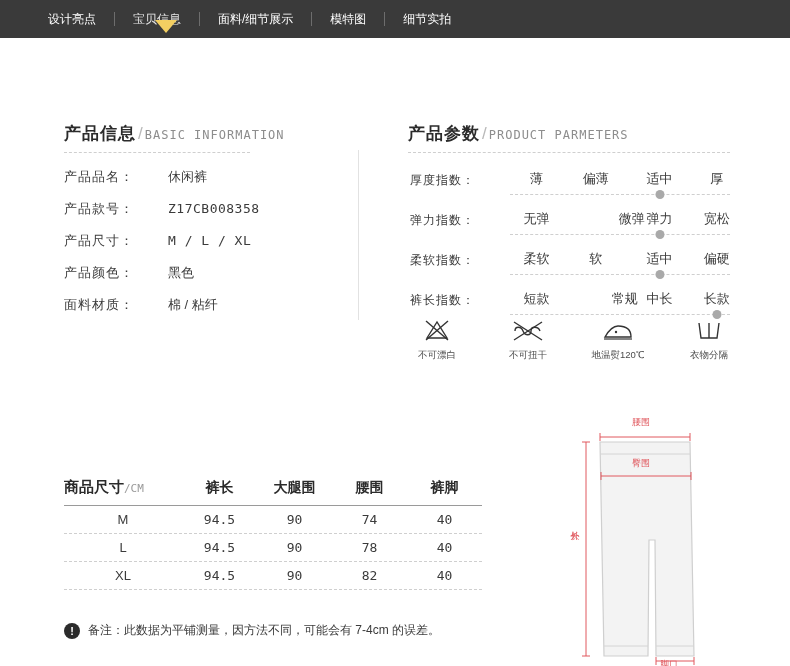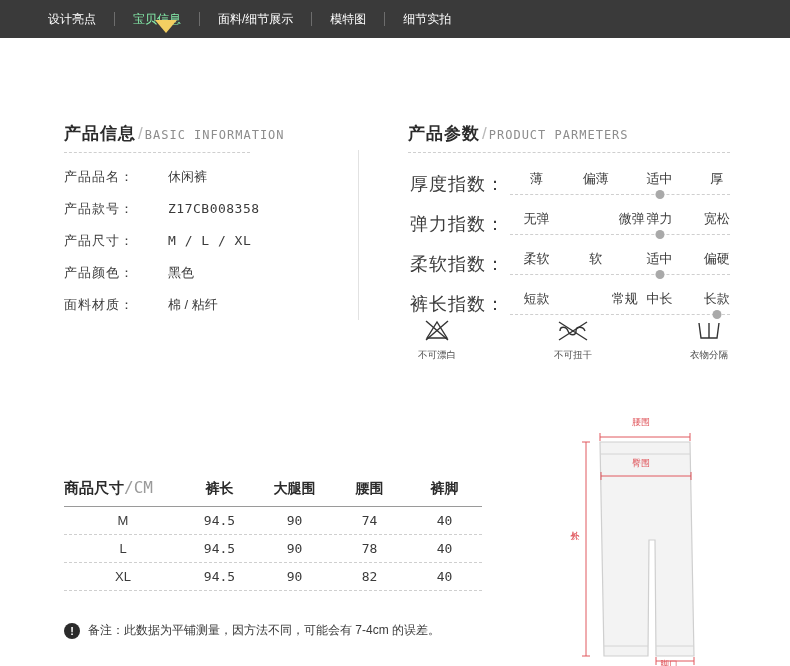--- a/index.html
+++ b/index.html
@@ -22,21 +22,21 @@
   .topnav-inner {
     display:flex; align-items:center; height:38px;
     padding-left: 30px;
   }
   .nav-item {
     color:#ffffff; font-size:12px;
     padding: 0 18px; height:22px; line-height:22px;
     position:relative;
     white-space:nowrap;
   }
-  .nav-item.active { color:#86efac; }
+  .nav-item.active { color:#e5e5e5; }
   .nav-sep {
     width:1px; height:14px; background:#6d6d6d;
   }
   .arrow-marker {
     position:absolute;
     left: 155px; top: 20px;
     width:0;height:0;
     border-left:11px solid transparent;
     border-right:11px solid transparent;
     border-top:13px solid #f3cf62;
@@ -76,21 +76,21 @@
 
   
   .param-row {
     position:absolute;
     left: 410px;
     width: 320px;
     height: 34px;
   }
   .param-label {
     position:absolute; left:0; top:4px;
-    font-size:18px; color:#3b3b3b; letter-spacing:1px;
+    font-size:12px; color:#3b3b3b; letter-spacing:1px;
     white-space:nowrap;
     font-family:Liberation Serif, serif;
   }
   .param-scale {
     position:absolute; left:100px; top:0; width:220px; height:34px;
   }
   .param-opt {
     position:absolute; top:2px;
     font-size:13px; color:#3b3b3b;
     transform: translateX(-50%);
@@ -122,21 +122,21 @@
   
   .tbl {
     position:absolute; left:64px; top:478px; width:418px;
   }
   .tbl-head {
     display:flex; align-items:flex-end;
     padding-bottom:8px;
     border-bottom:1px solid #9a9a9a;
   }
   .tbl-head .h0 { width:118px; font-size:15px; font-weight:bold; color:#2b2b2b; white-space:nowrap;}
-  .tbl-head .h0 .en { font-size:16px; color:#9a9a9a; font-weight:normal; font-family:"DejaVu Sans Mono",monospace;}
+  .tbl-head .h0 .en { font-size:11px; color:#9a9a9a; font-weight:normal; font-family:"DejaVu Sans Mono",monospace;}
   .tbl-head .hc {
     flex:1; text-align:center; font-size:14px; font-weight:bold; color:#2b2b2b;
   }
   .tbl-row {
     display:flex; align-items:center; height:28px;
     border-bottom:1px dashed #cfcfcf;
     font-size:13px; color:#3b3b3b;
   }
   .tbl-row .c0 { width:118px; text-align:center; }
   .tbl-row .cc { flex:1; text-align:center; font-family:"DejaVu Sans Mono",monospace;}
@@ -272,20 +272,30 @@
       <svg width="34" height="26" viewBox="0 0 34 26">
         <path d="M4 13 c0-5 6-5 8 0 c2 5 8 5 8 0" fill="none" stroke="#333" stroke-width="1.4"></path>
         <path d="M20 13 c0-5 7-5 9 0" fill="none" stroke="#333" stroke-width="1.4"></path>
         <path d="M3 22 L31 4" stroke="#333" stroke-width="1.4"></path>
         <path d="M3 4 L31 22" stroke="#333" stroke-width="1.4"></path>
       </svg>
     </div>
     <div class="cap">不可扭干</div>
   </div>
 
+  <div class="care-item">
+    <div class="glyph">
+      <svg width="34" height="26" viewBox="0 0 34 26">
+        <path d="M4 19 h26 c0-8 -6-11 -13-11 c-5 0 -9 4 -13 11 Z" fill="none" stroke="#333" stroke-width="1.4"></path>
+        <path d="M3 21 h28" stroke="#333" stroke-width="1.2"></path>
+        <circle cx="15" cy="14" r="1.2" fill="#333"></circle>
+      </svg>
+    </div>
+    <div class="cap">地温熨120℃</div>
+  </div>
 
   <div class="care-item">
     <div class="glyph">
       <svg width="30" height="26" viewBox="0 0 30 26">
         <path d="M5 5 L7 20 h16 l2-15" fill="none" stroke="#333" stroke-width="1.4"></path>
         <path d="M15 5 v15" stroke="#333" stroke-width="1.4"></path>
       </svg>
     </div>
     <div class="cap">衣物分隔</div>
   </div>

